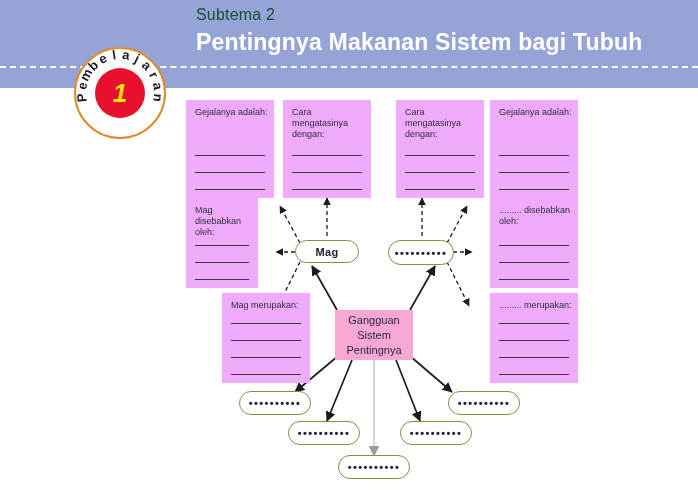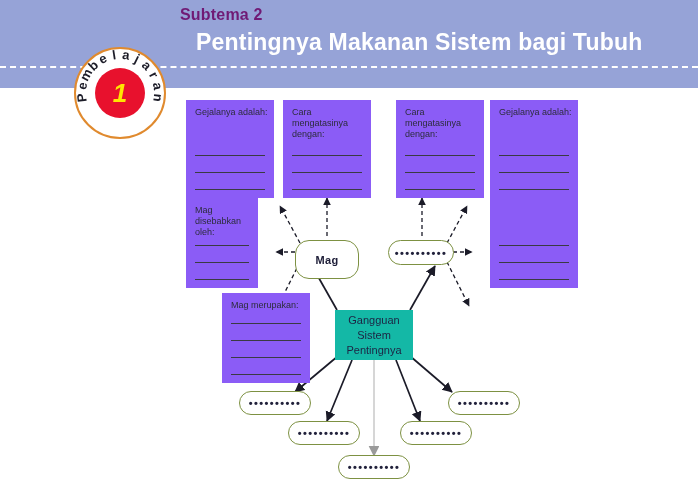--- a/index.html
+++ b/index.html
@@ -14,22 +14,22 @@
   #header{
     position:absolute;left:0;top:0;width:698px;height:88px;
     background:#96a3d7;
     overflow:visible;
   }
   #header-dashline{
     position:absolute;left:0;top:66px;width:698px;height:0;
     border-top:2px dashed #ffffff;
   }
   #subtema-label{
-    position:absolute;left:180px;top:6px;
-    font-size:16px;font-weight:bold;color:#701a75;
+    position:absolute;left:196px;top:6px;
+    font-size:16px;font-weight:normal;color:#14532d;
     letter-spacing:.2px;
   }
   #subtema-title{
     position:absolute;left:196px;top:29px;
     font-size:23px;font-weight:bold;color:#ffffff;
     letter-spacing:.2px;white-space:nowrap;
   }
   
   #badge{
     position:absolute;left:74px;top:47px;width:92px;height:92px;
@@ -51,21 +51,21 @@
     position:absolute;left:50%;top:50%;
     width:14px;height:46px;margin-left:-7px;margin-top:-46px;
     transform-origin:50% 100%;
     font-size:13px;font-weight:bold;color:#1c1c28;
     text-align:center;
   }
   
   #diagram{position:absolute;left:0;top:88px;width:698px;height:405px;}
   #arrows{position:absolute;left:0;top:0;width:698px;height:405px;}
   .note-box{
-    position:absolute;background:#8b5cf6;box-sizing:border-box;
+    position:absolute;background:#f0abfc;box-sizing:border-box;
     padding:7px 2px 0 9px;
   }
   .note-title{
     font-size:9px;color:#2c2c3c;line-height:11px;
     font-weight:normal;
   }
   .note-lines{position:absolute;left:9px;right:9px;bottom:8px;}
   .note-line{border-bottom:1px solid #3a3a42;height:16px;}
   .pill{
     position:absolute;box-sizing:border-box;
@@ -73,21 +73,21 @@
     border-radius:14px;
     display:flex;align-items:center;justify-content:center;
   }
   .pill-label{
     font-size:11px;font-weight:bold;color:#20203a;letter-spacing:.3px;
   }
   .pill-dots{
     font-size:11px;font-weight:bold;color:#20203a;letter-spacing:1.4px;
   }
   #center-box{
-    position:absolute;background:#14b8a6;box-sizing:border-box;
+    position:absolute;background:#f9a8d4;box-sizing:border-box;
     display:flex;flex-direction:column;align-items:center;justify-content:center;
   }
   .center-line{
     font-size:11px;color:#1d2343;line-height:15px;text-align:center;
   }
 </style>
 </head>
 <body>
 
 <div id="header">
@@ -187,39 +187,49 @@
   <div class="note-box" id="b5" style="left:186px;top:110px;width:72px;height:90px;">
     <div class="note-title">Mag disebabkan oleh:</div>
     <div class="note-lines">
       <div class="note-line"></div>
       <div class="note-line"></div>
       <div class="note-line"></div>
     </div>
   </div>
 
   <div class="note-box" id="b6" style="left:490px;top:110px;width:88px;height:90px;">
+    <div class="note-title">......... disebabkan oleh:</div>
     <div class="note-lines">
       <div class="note-line"></div>
       <div class="note-line"></div>
       <div class="note-line"></div>
     </div>
   </div>
 
   <div class="note-box" id="b7" style="left:186px;top:205px;width:88px;height:90px;margin-left:36px;">
     <div class="note-title">Mag merupakan:</div>
     <div class="note-lines">
       <div class="note-line"></div>
       <div class="note-line"></div>
       <div class="note-line"></div>
       <div class="note-line"></div>
     </div>
   </div>
 
-
-  <div class="pill" style="left:295px;top:152px;width:64px;height:39px;">
+  <div class="note-box" id="b8" style="left:490px;top:205px;width:88px;height:90px;">
+    <div class="note-title">......... merupakan:</div>
+    <div class="note-lines">
+      <div class="note-line"></div>
+      <div class="note-line"></div>
+      <div class="note-line"></div>
+      <div class="note-line"></div>
+    </div>
+  </div>
+
+  <div class="pill" style="left:295px;top:152px;width:64px;height:23px;">
     <span class="pill-label">Mag</span>
   </div>
 
   <div class="pill" style="left:388px;top:152px;width:66px;height:25px;">
     <span class="pill-dots">••••••••••</span>
   </div>
 
   <div class="pill" style="left:239px;top:303px;width:72px;height:24px;">
     <span class="pill-dots">••••••••••</span>
   </div>

